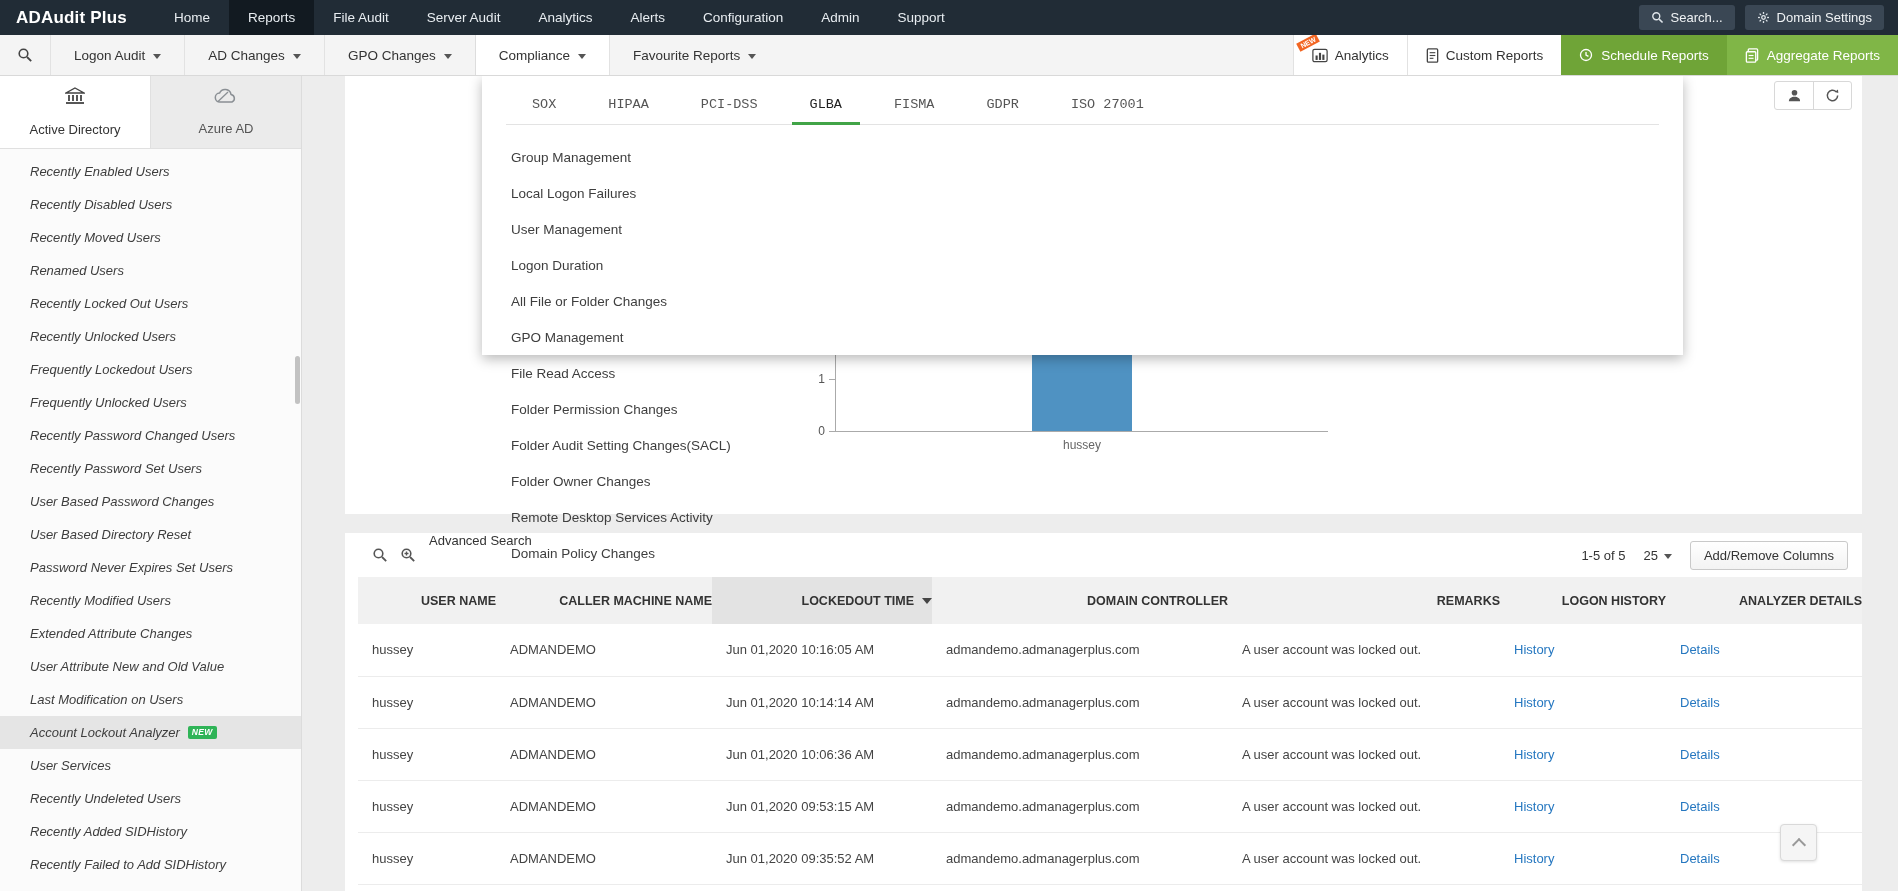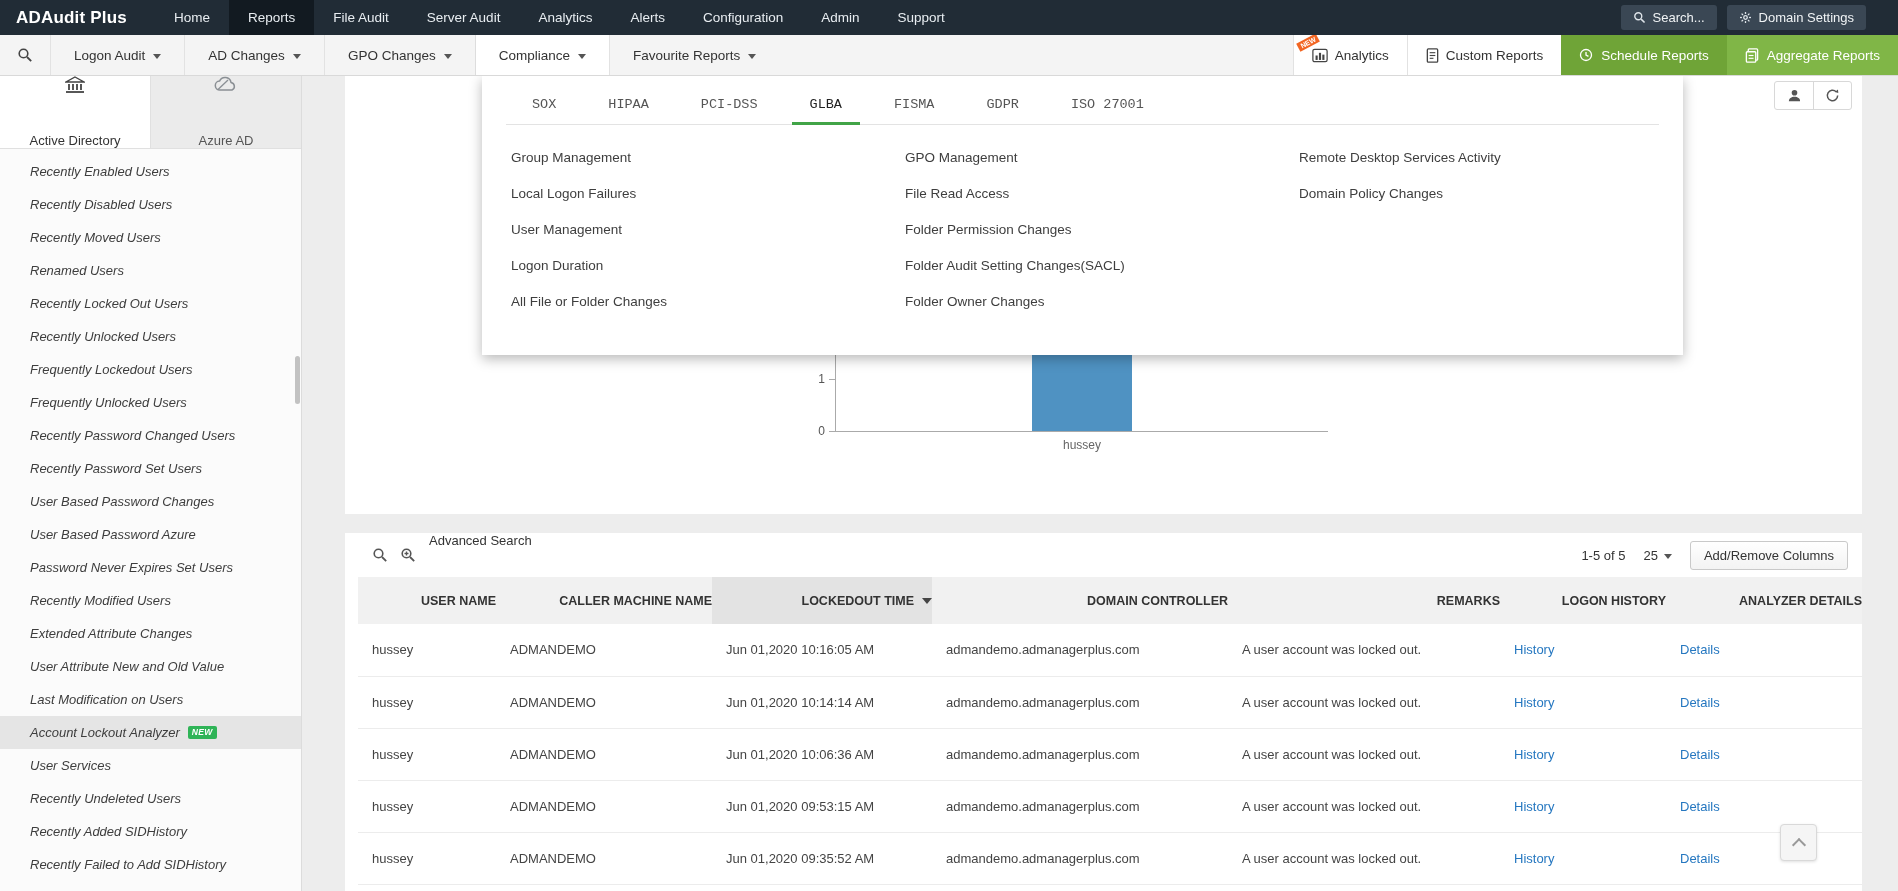--- a/index.html
+++ b/index.html
@@ -11,21 +11,21 @@
   }
   svg { display:block; }
 
   
   .navbar { position:absolute; top:0; left:0; right:0; height:35px; background:#212c36;
             display:flex; align-items:center; z-index:90; color:#fff; }
   .brand { font-size:17px; font-weight:bold; padding:0 28px 0 16px; letter-spacing:.2px; }
   .nav-item { height:35px; display:flex; align-items:center; padding:0 19px; font-size:13.5px;
               color:#e8edf1; cursor:pointer; }
   .nav-item.active { background:#121a21; }
-  .nav-right { margin-left:auto; display:flex; align-items:flex-end; gap:10px; padding-right:32px; }
+  .nav-right { margin-left:auto; display:flex; align-items:flex-end; gap:10px; padding-right:14px; }
   .nav-chip { background:#3a4754; border-radius:3px; height:25px; display:flex; align-items:center;
               gap:7px; padding:0 12px; font-size:13px; color:#f0f3f5; cursor:pointer; }
 
   
   .toolbar { position:absolute; top:35px; left:0; right:0; height:41px; background:#f4f4f4;
              border-bottom:1px solid #d9d9d9; display:flex; align-items:stretch; z-index:80; }
   .tb-search { width:50px; display:flex; align-items:center; justify-content:center; color:#444; cursor:pointer; }
   .tb-menu { display:flex; align-items:center; gap:8px; padding:0 23px; font-size:13.5px; color:#333;
              border-left:1px solid #e2e2e2; cursor:pointer; background:transparent; }
   .tb-menu:last-of-type { border-right:1px solid #e2e2e2; }
@@ -39,21 +39,21 @@
                 font-weight:bold; padding:1px 3px; transform:rotate(-28deg); line-height:1; }
   .btn-green { display:flex; align-items:center; gap:8px; padding:0 18px; font-size:13.5px;
                color:#fff; cursor:pointer; }
   .btn-green.g1 { background:#6fa437; }
   .btn-green.g2 { background:#80b647; }
 
   
   .sidebar { position:absolute; top:76px; left:0; width:302px; bottom:0; background:#fbfbfb;
              border-right:1px solid #dcdcdc; z-index:40; }
   .side-tabs { display:flex; height:73px; border-bottom:1px solid #e0e0e0; }
-  .side-tab { flex:1; display:flex; flex-direction:column; align-items:center; justify-content:space-between;
+  .side-tab { flex:1; display:flex; flex-direction:column; align-items:center; justify-content:center;
               gap:17px; font-size:13px; color:#333; cursor:pointer; background:#fff; }
   .side-tab.inactive { background:#ebebeb; color:#555; border-left:1px solid #e0e0e0; }
   .side-list { padding-top:6px; }
   .side-item { height:33px; display:flex; align-items:center; gap:8px; padding-left:30px;
                font-size:13px; color:#3d3d3d; white-space:nowrap; cursor:pointer;font-style:italic; }
   .side-item.selected { background:#e5e5e5; }
   .badge-new { background:#2fb457; color:#fff; font-size:8.5px; font-weight:bold; border-radius:2px;
                padding:2px 4px; line-height:1; letter-spacing:.3px; }
   .side-scroll { position:absolute; right:1px; top:280px; width:5px; height:48px; background:#c2c2c2;
                  border-radius:3px; }
@@ -76,21 +76,21 @@
   .xlabel { position:absolute; left:662px; top:362px; width:150px; text-align:center; font-size:12px; color:#666; }
 
   
   .mega { position:absolute; left:482px; top:76px; width:1201px; height:279px; background:#fff;
           box-shadow:0 4px 12px rgba(0,0,0,.28); z-index:70; }
   .mega-tabs { display:flex; margin:8px 24px 0; border-bottom:1px solid #e3e3e3;font-family:Liberation Mono, monospace; }
   .mega-tab { padding:13px 26px 12px; font-size:13.5px; color:#555; cursor:pointer; position:relative; }
   .mega-tab.active { color:#222; }
   .mega-tab.active::after { content:""; position:absolute; left:8px; right:8px; bottom:-1px; height:3px;
                             background:#41a447; }
-  .mega-grid { display:flex; padding:14px 0 0 29px; }
+  .mega-grid { display:flex; padding:14px 0 0 29px;flex-direction:column; }
   .mega-col { width:394px; }
   .mega-col:last-child { flex:1; }
   .mega-link { height:36px; display:flex; align-items:center; font-size:13.5px; color:#3e3e3e; cursor:pointer; }
 
   
   .table-card { position:absolute; left:42px; right:36px; top:457px; height:362px; background:#fff; overflow:hidden; }
   .adv-row { height:44px; display:flex; padding:0 14px 0 27px; }
   .adv-row .ico { display:flex; align-items:center; margin-right:12px; color:#555; cursor:pointer; }
   .adv-label { font-size:13px; color:#333; cursor:pointer; }
   .adv-right { margin-left:auto; display:flex; align-items:center; gap:18px; }
@@ -289,21 +289,21 @@
     <div class="side-item">
         <span>Recently Password Changed Users</span>
       </div>
     <div class="side-item">
         <span>Recently Password Set Users</span>
       </div>
     <div class="side-item">
         <span>User Based Password Changes</span>
       </div>
     <div class="side-item">
-        <span>User Based Password Azure</span>
+        <span>User Based Directory Reset</span>
       </div>
     <div class="side-item">
         <span>Password Never Expires Set Users</span>
       </div>
     <div class="side-item">
         <span>Recently Modified Users</span>
       </div>
     <div class="side-item">
         <span>Extended Attribute Changes</span>
       </div>

